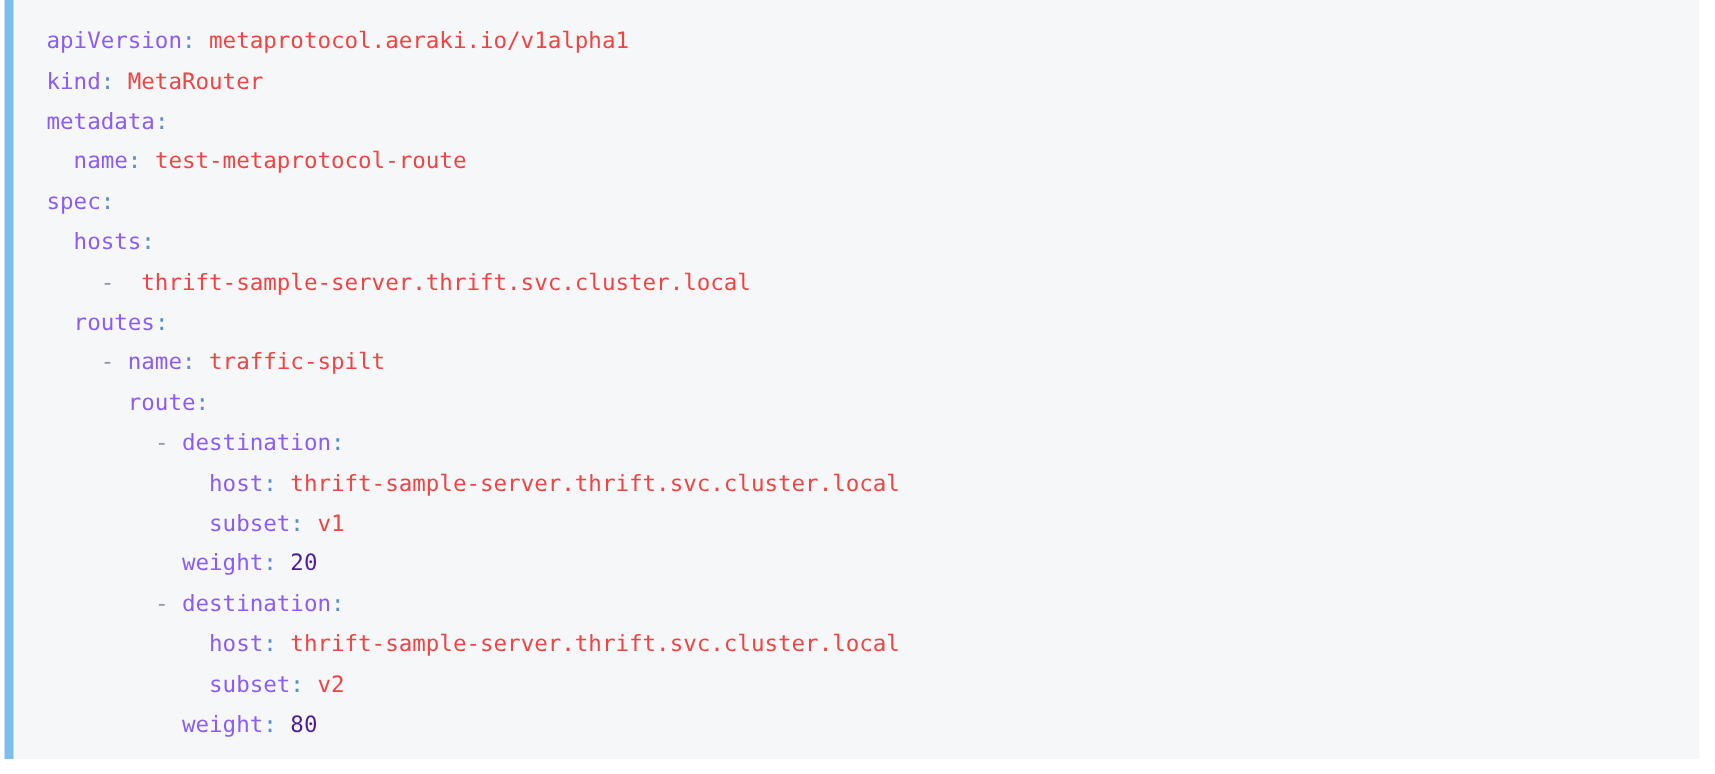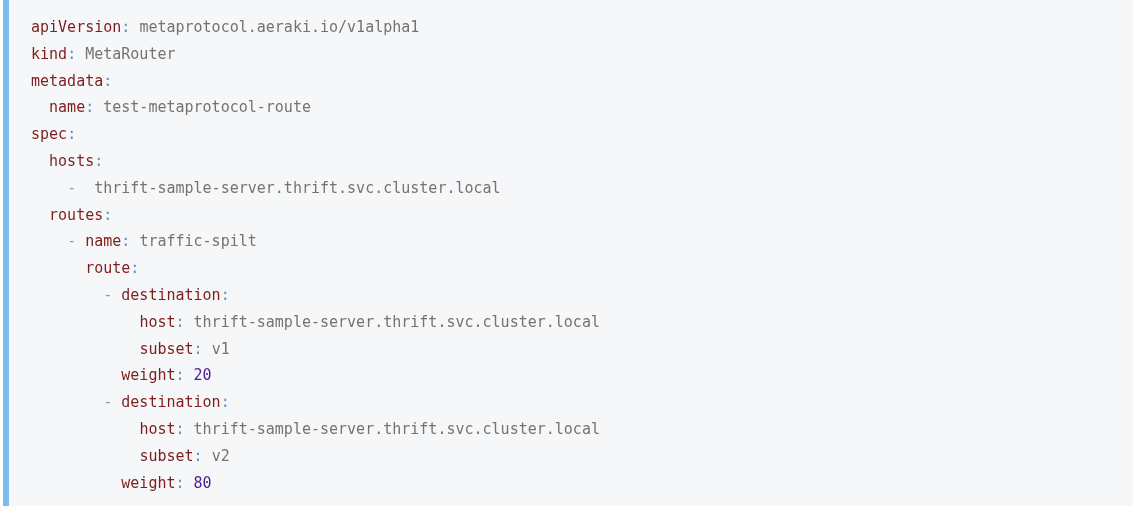--- a/index.html
+++ b/index.html
@@ -32,22 +32,22 @@
     font-family: "DejaVu Sans Mono", "Liberation Mono", monospace;
     font-size: 15px;
     line-height: 26.8px;
     white-space: pre;
     letter-spacing: 0px;
     -webkit-font-smoothing: antialiased;
   }
 
   .ln { display: block; height: 26.8px; }
 
-  .tok-key   { color: #7f1d1d; }
-  .tok-val   { color: #737373; }
+  .tok-key   { color: #8b5cf6; }
+  .tok-val   { color: #ef4444; }
   .tok-num   { color: #4c1d95; }
   .tok-dash  { color: #8f9aa6; }
   .tok-punc  { color: #5b90c4; }
   .tok-ws    { color: transparent; }
 </style>
 </head>
 <body>
 
 <div id="code-block">
   <pre class="code-pre" id="yaml-root"><span class="ln"><span class="tok-key">apiVersion</span><span class="tok-punc">:</span><span class="tok-ws"> </span><span class="tok-val">metaprotocol.aeraki.io/v1alpha1</span></span><span class="ln"><span class="tok-key">kind</span><span class="tok-punc">:</span><span class="tok-ws"> </span><span class="tok-val">MetaRouter</span></span><span class="ln"><span class="tok-key">metadata</span><span class="tok-punc">:</span></span><span class="ln"><span class="tok-ws">  </span><span class="tok-key">name</span><span class="tok-punc">:</span><span class="tok-ws"> </span><span class="tok-val">test-metaprotocol-route</span></span><span class="ln"><span class="tok-key">spec</span><span class="tok-punc">:</span></span><span class="ln"><span class="tok-ws">  </span><span class="tok-key">hosts</span><span class="tok-punc">:</span></span><span class="ln"><span class="tok-ws">    </span><span class="tok-dash">- </span><span class="tok-ws"> </span><span class="tok-val">thrift-sample-server.thrift.svc.cluster.local</span></span><span class="ln"><span class="tok-ws">  </span><span class="tok-key">routes</span><span class="tok-punc">:</span></span><span class="ln"><span class="tok-ws">    </span><span class="tok-dash">- </span><span class="tok-key">name</span><span class="tok-punc">:</span><span class="tok-ws"> </span><span class="tok-val">traffic-spilt</span></span><span class="ln"><span class="tok-ws">      </span><span class="tok-key">route</span><span class="tok-punc">:</span></span><span class="ln"><span class="tok-ws">        </span><span class="tok-dash">- </span><span class="tok-key">destination</span><span class="tok-punc">:</span></span><span class="ln"><span class="tok-ws">            </span><span class="tok-key">host</span><span class="tok-punc">:</span><span class="tok-ws"> </span><span class="tok-val">thrift-sample-server.thrift.svc.cluster.local</span></span><span class="ln"><span class="tok-ws">            </span><span class="tok-key">subset</span><span class="tok-punc">:</span><span class="tok-ws"> </span><span class="tok-val">v1</span></span><span class="ln"><span class="tok-ws">          </span><span class="tok-key">weight</span><span class="tok-punc">:</span><span class="tok-ws"> </span><span class="tok-num">20</span></span><span class="ln"><span class="tok-ws">        </span><span class="tok-dash">- </span><span class="tok-key">destination</span><span class="tok-punc">:</span></span><span class="ln"><span class="tok-ws">            </span><span class="tok-key">host</span><span class="tok-punc">:</span><span class="tok-ws"> </span><span class="tok-val">thrift-sample-server.thrift.svc.cluster.local</span></span><span class="ln"><span class="tok-ws">            </span><span class="tok-key">subset</span><span class="tok-punc">:</span><span class="tok-ws"> </span><span class="tok-val">v2</span></span><span class="ln"><span class="tok-ws">          </span><span class="tok-key">weight</span><span class="tok-punc">:</span><span class="tok-ws"> </span><span class="tok-num">80</span></span></pre>

